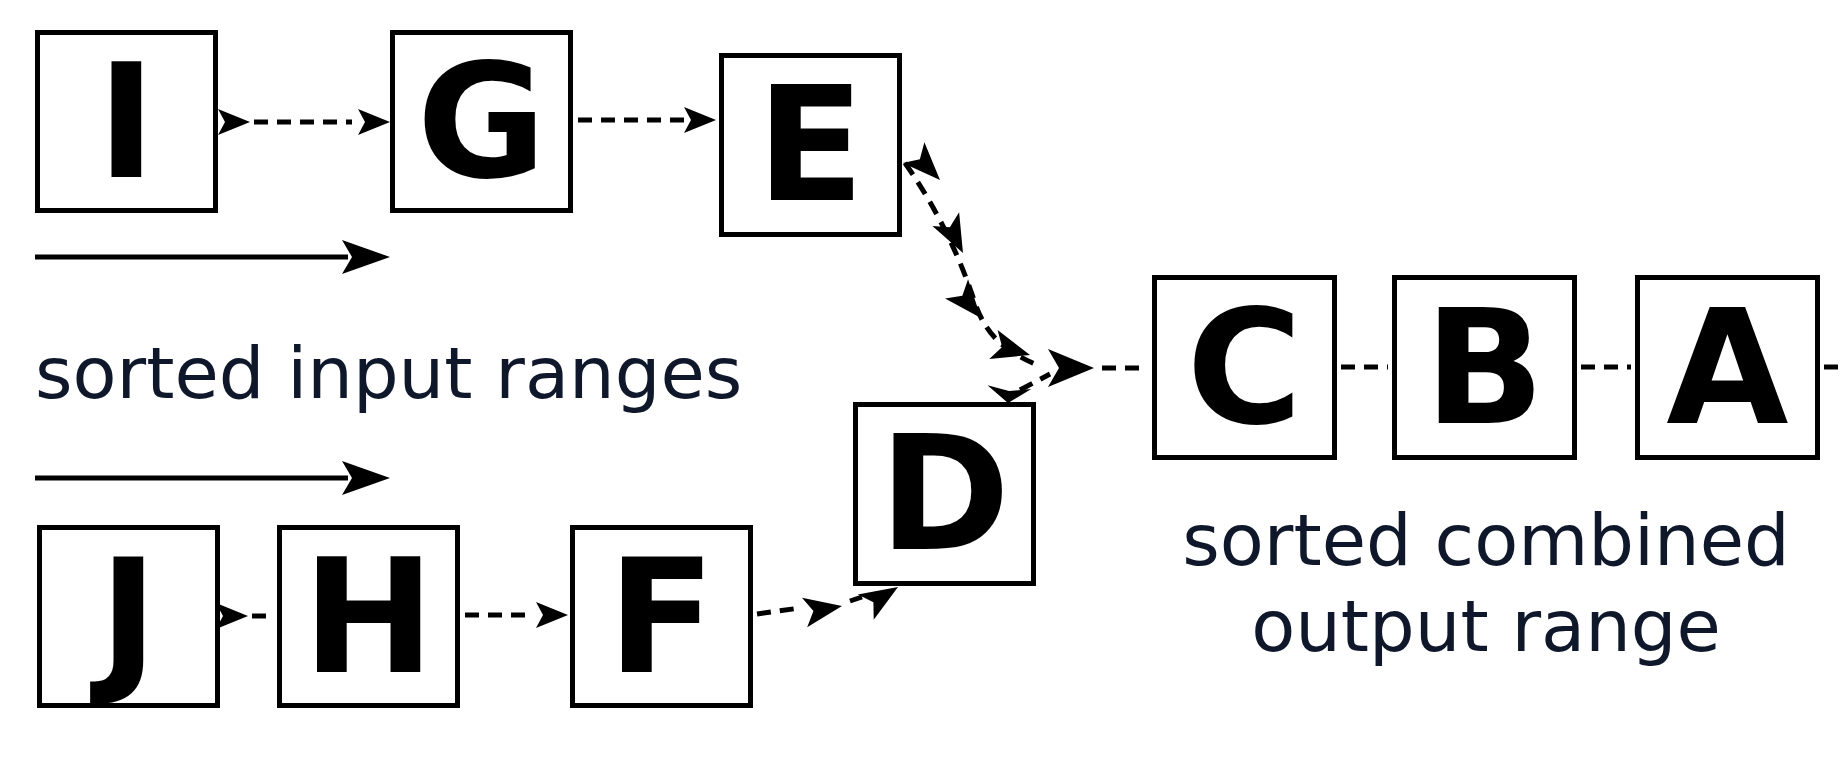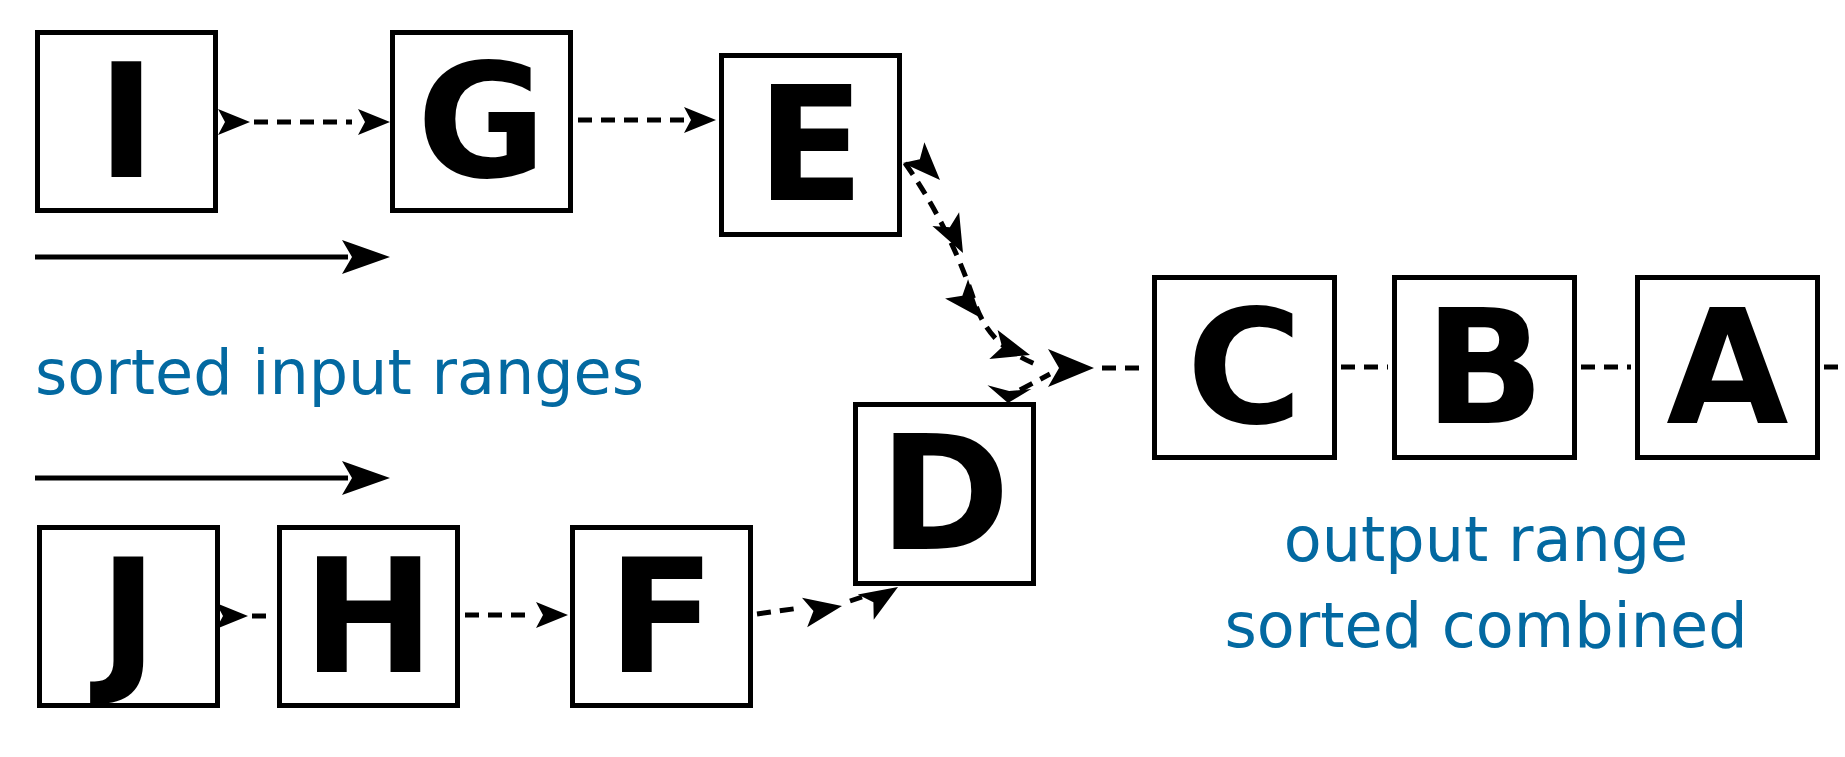--- a/index.html
+++ b/index.html
@@ -6,21 +6,21 @@
   .stage{
     position:relative;width:1845px;height:757px;background:#ffffff;
     font-family:"DejaVu Sans","Liberation Sans",sans-serif;overflow:hidden;
   }
   .node{
     position:absolute;box-sizing:border-box;border:5px solid #000;background:#fff;
     display:flex;align-items:center;justify-content:center;
     font-size:158px;font-weight:bold;color:#000;line-height:1;user-select:none;
   }
   .caption{
-    position:absolute;color:#0369a1;font-size:62px;line-height:86px;white-space:nowrap;
+    position:absolute;color:#0f172a;font-size:72px;line-height:86px;white-space:nowrap;
   }
   .caption.center{text-align:center;white-space:normal;}
   svg.arrows{position:absolute;left:0;top:0;pointer-events:none;}
   .dash{stroke:#000;stroke-width:5;fill:none;stroke-dasharray:14 9;stroke-linecap:butt;}
   .solid{stroke:#000;stroke-width:5;fill:none;}
   .head{fill:#000;stroke:none;}
 </style>
 </head>
 <body>
 
@@ -36,22 +36,22 @@
 
   <div class="node" style="left:853px;top:402px;width:183px;height:184px;">D</div>
 
   <div class="node" style="left:1152px;top:275px;width:185px;height:185px;">C</div>
   <div class="node" style="left:1392px;top:275px;width:185px;height:185px;">B</div>
   <div class="node" style="left:1635px;top:275px;width:185px;height:185px;">A</div>
 
   <div class="caption" style="left:35px;top:330px;">sorted input ranges</div>
 
   <div class="caption center" style="left:1152px;top:497px;width:668px;">
+    <div>sorted combined</div>
     <div>output range</div>
-    <div>sorted combined</div>
   </div>
 
   <svg class="arrows" width="1845" height="757" viewBox="0 0 1845 757">
     <defs>
 
       <path id="ah" class="head" d="M0 0 L-32 13 L-25 0 L-32 -13 Z"></path>
       <path id="ahmid" class="head" d="M0 0 L-38 15 L-29 0 L-38 -15 Z"></path>
       <path id="ahbig" class="head" d="M0 0 L-46 19 L-35 0 L-46 -19 Z"></path>
 
       <path id="ahfunnel" class="head" d="M0 0 L-22 -16 L0 -12 L22 -16 Z"></path>

